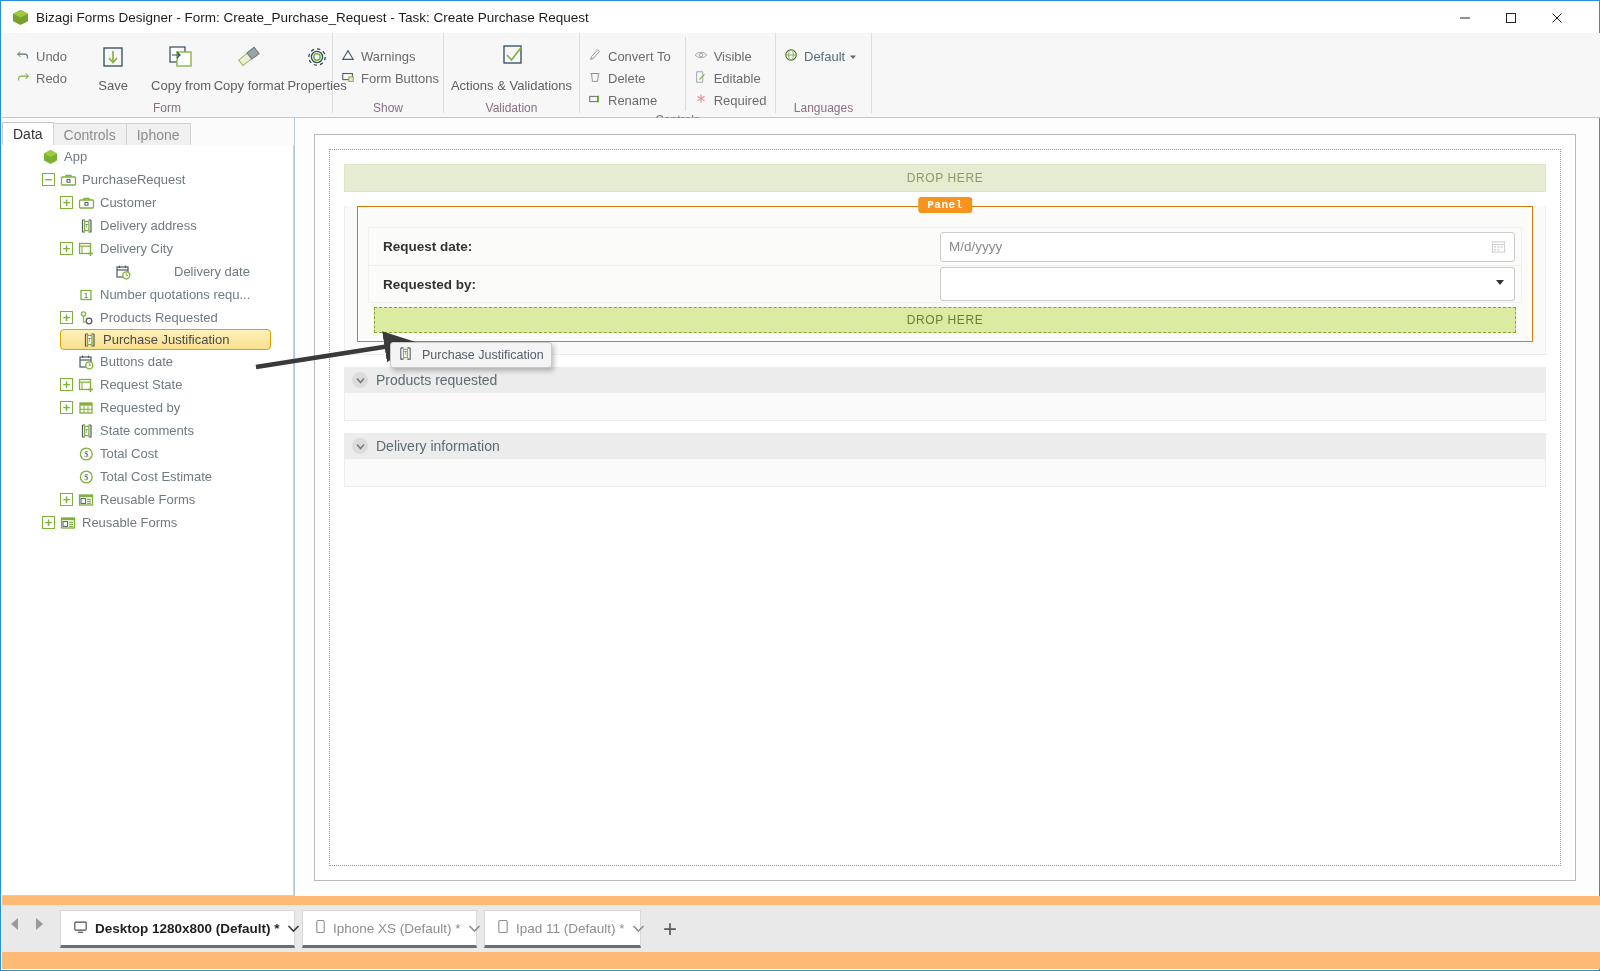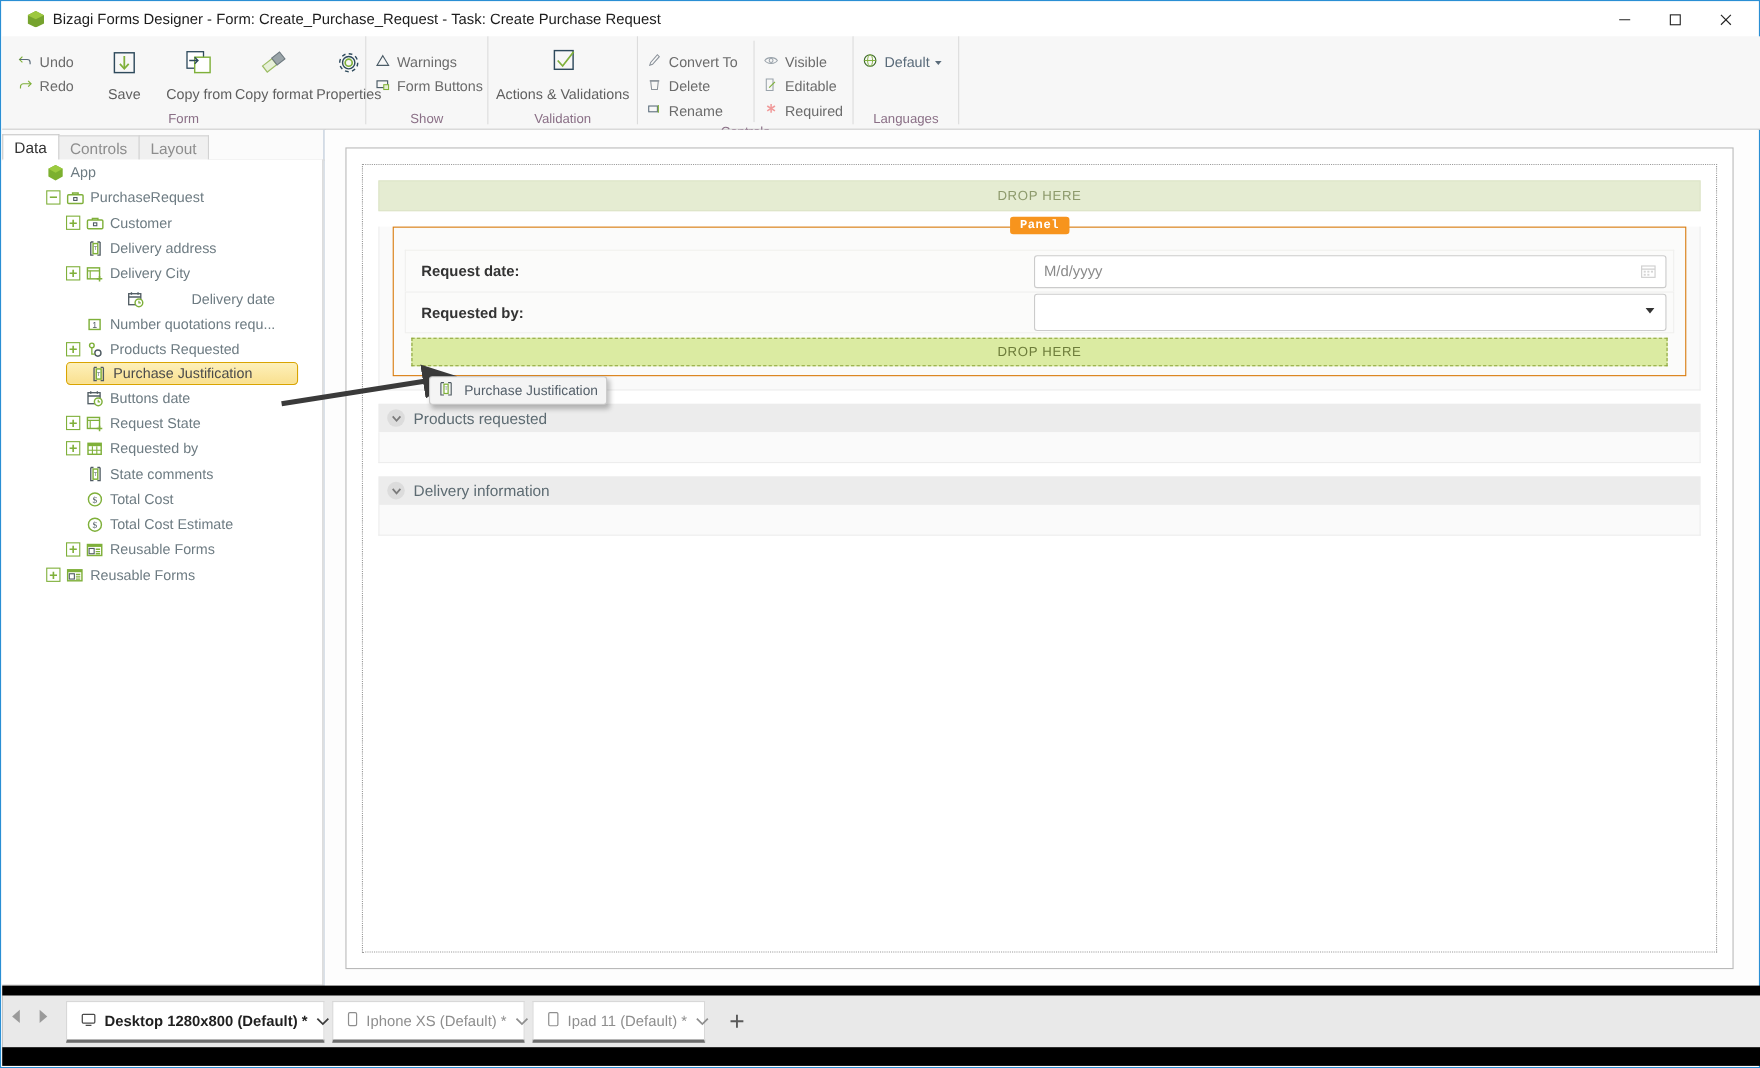--- a/index.html
+++ b/index.html
@@ -10,21 +10,21 @@
     -webkit-font-smoothing:antialiased;
   }
   .app{
     position:relative;width:1600px;height:971px;
     border:1px solid #2a8fd4;box-sizing:border-box;background:#fff;
   }
 
   
   .titlebar{
     position:absolute;left:1px;top:1px;width:1578px;height:31px;
-    background:#ffffff;display:flex;align-items:center;padding-left:12px;
+    background:#ffffff;display:flex;align-items:center;
   }
   .title-icon{
     width:15px;height:15px;margin-left:11px;margin-right:8px;position:relative;
   }
   .title-icon .hex{
     width:15px;height:15px;background:#76a32e;
     clip-path:polygon(50% 0%,100% 25%,100% 75%,50% 100%,0% 75%,0% 25%);
     position:absolute;left:0;top:0;
   }
   .title-icon .hex-lite{
@@ -181,21 +181,21 @@
     background:#f4f4f4;border:1px solid #c9c9c9;border-radius:3px;
     box-shadow:2px 3px 5px rgba(0,0,0,0.25);
     display:flex;align-items:center;padding-left:7px;gap:9px;
     font-size:12.5px;color:#55606a;z-index:40;box-sizing:border-box;
   }
   .arrow{position:absolute;left:250px;top:330px;z-index:39;pointer-events:none;}
 
   
   .devicebar{
     position:absolute;left:1px;bottom:1px;width:1598px;height:73px;
-    background:#000000;
+    background:#fdba74;
   }
   .devicebar .strip{
     position:absolute;left:0;top:9px;width:100%;height:47px;background:#e9e9e9;
   }
   .navarrows{
     position:absolute;left:6px;top:20px;display:flex;gap:10px;align-items:center;
   }
   .dtab{
     position:absolute;top:14px;height:38px;background:#ffffff;
     border:1px solid #d8d8d8;border-bottom:3px solid #6d6d6d;box-sizing:border-box;
@@ -449,21 +449,21 @@
       <div class="rlabel">Languages</div>
     </div>
     <div class="rsep"></div>
     <div style="flex:1"></div>
   </div>
 
   <div class="leftpanel">
     <div class="tabstrip">
       <div class="tab active">Data</div>
       <div class="tab">Controls</div>
-      <div class="tab">Layout</div>
+      <div class="tab">Iphone</div>
       <div class="tabfill"></div>
     </div>
 
     <div class="treebox" id="tree-container">
         <div class="tnode" style="margin-left: 22px;">
           <span class="exp-spacer"></span>
           <span class="ico"><svg width="17" height="16" viewBox="0 0 17 16">
               <path d="M8.5 1 L15 4.5 L15 11.5 L8.5 15 L2 11.5 L2 4.5 Z" fill="#7cb02f"></path>
               <path d="M8.5 1 L15 4.5 L8.5 8 L2 4.5 Z" fill="#9ccb3f"></path>
             </svg></span>

